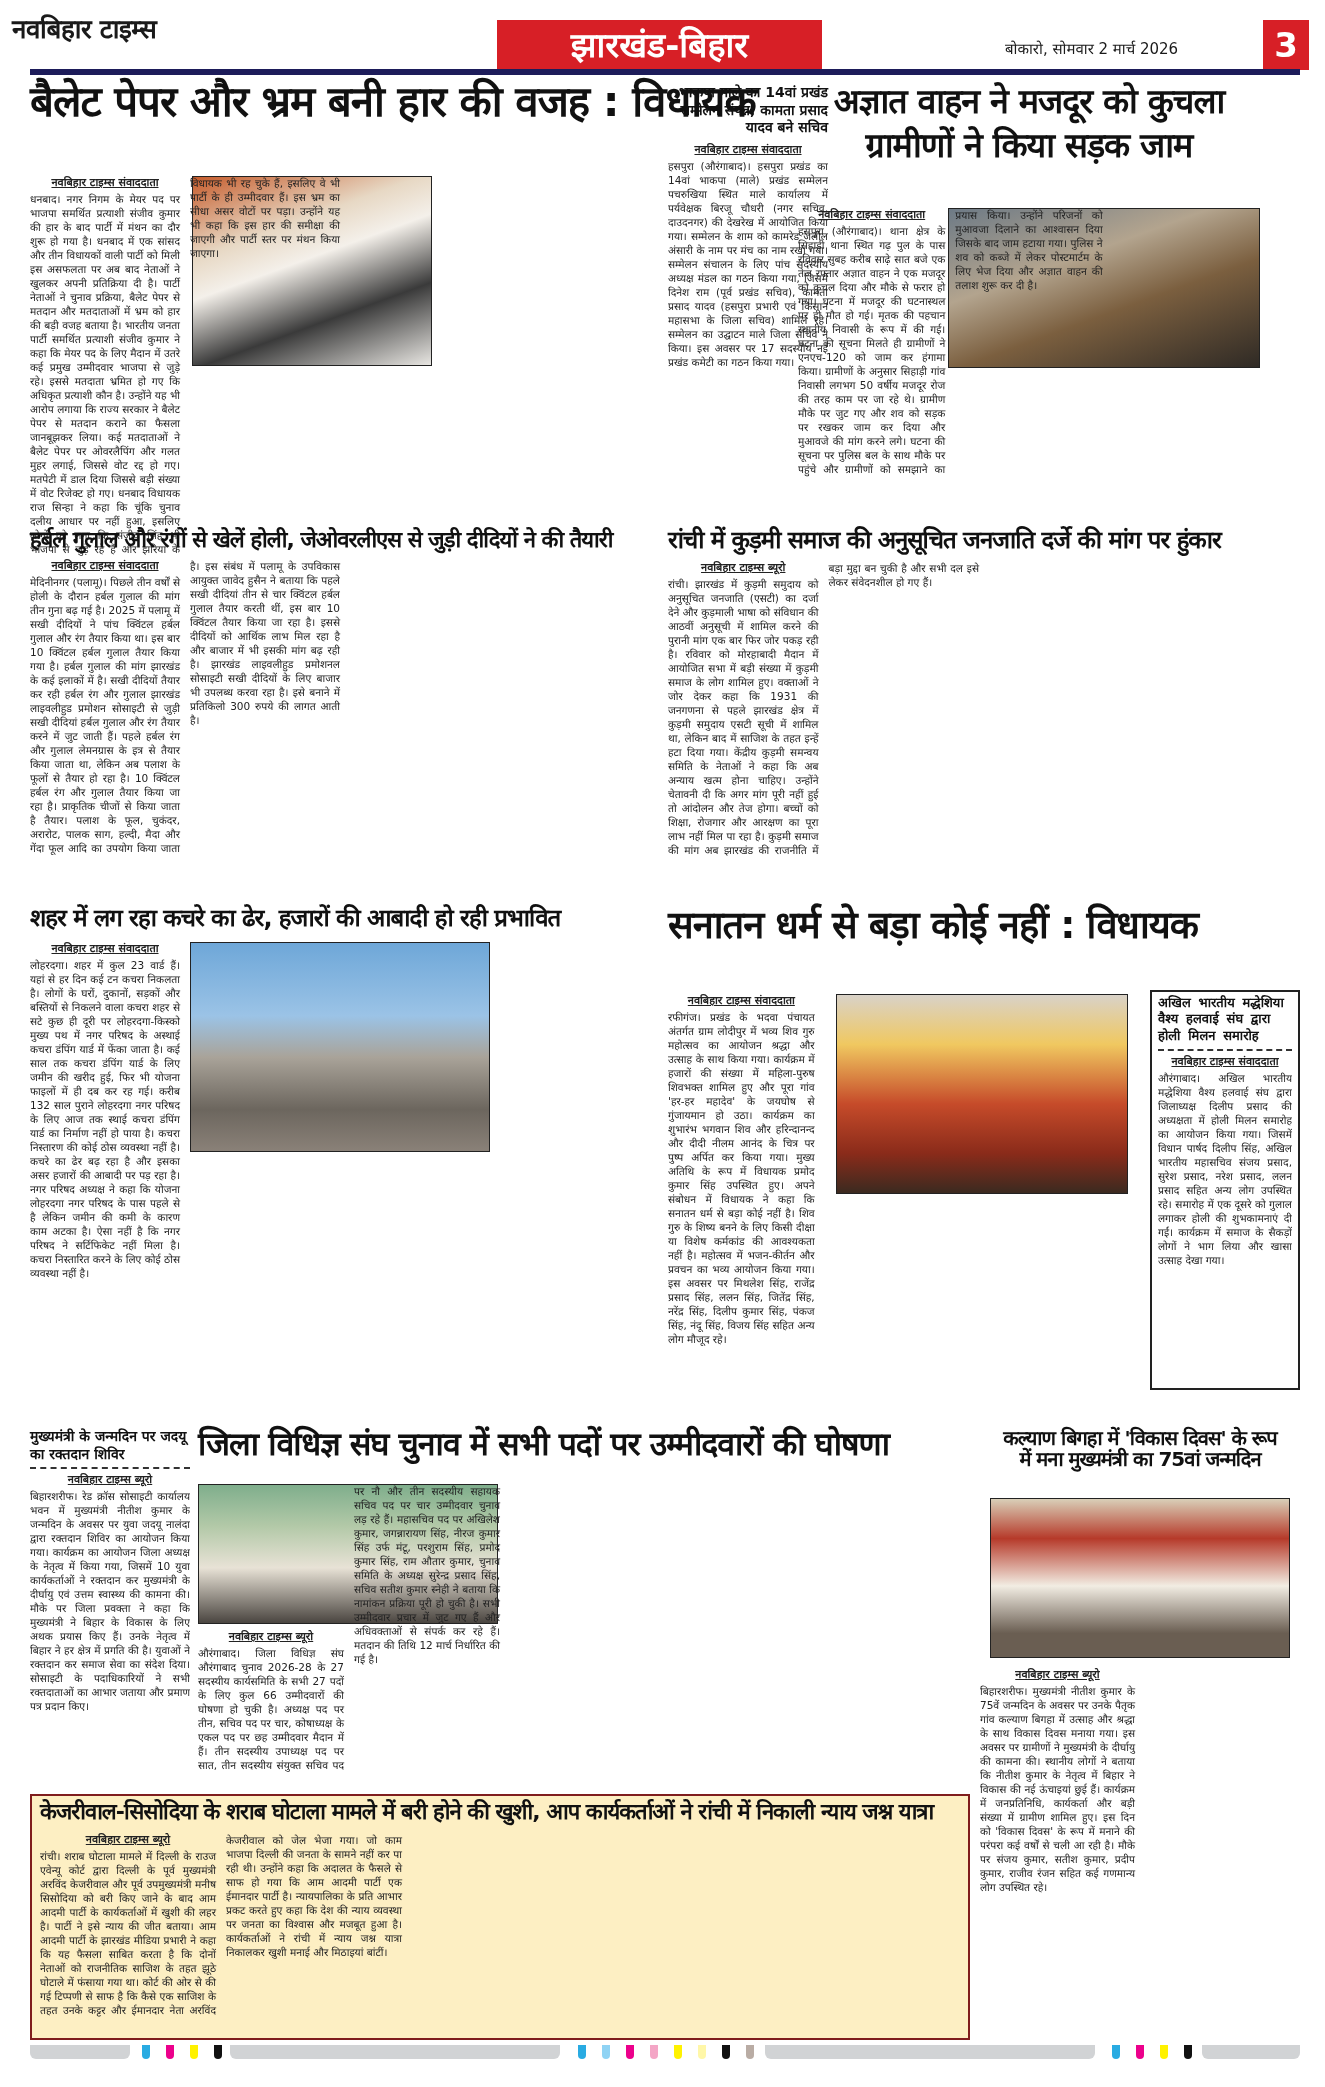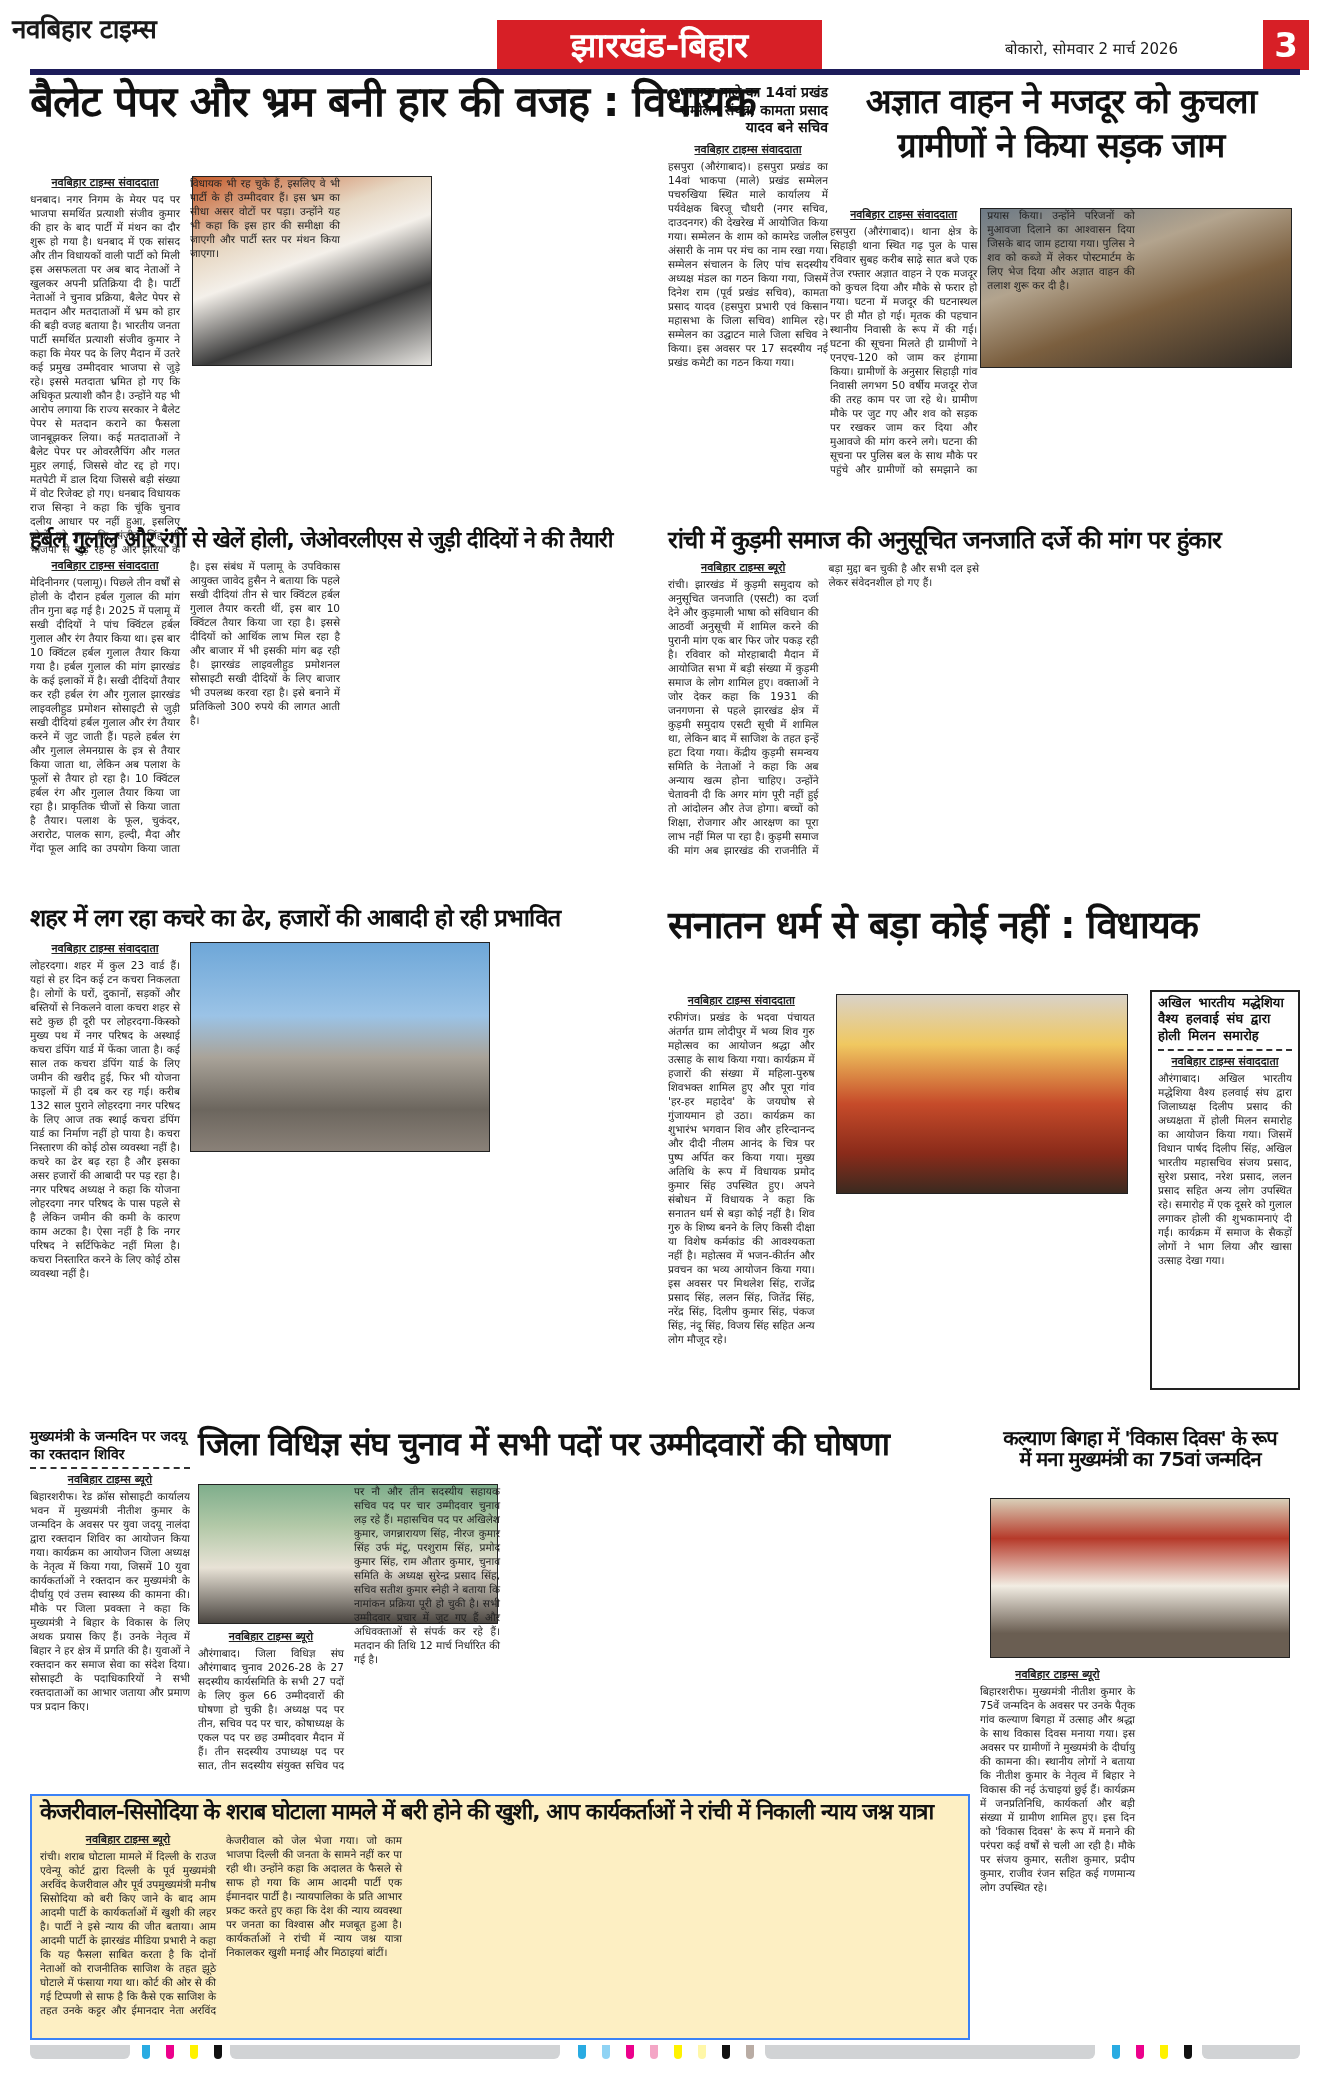--- a/index.html
+++ b/index.html
@@ -19,21 +19,21 @@
   .cols4 { column-count: 4; column-gap: 10px; }
   .cols5 { column-count: 5; column-gap: 10px; }
   .photo { background: linear-gradient(135deg,#8a6d4b,#c9a27a 40%,#6b5a46 70%,#3e3a34); border: 1px solid #222; }
   .photo.crowd { background: linear-gradient(160deg,#6d7a86,#b3a48e 35%,#7b5f3f 60%,#2f2a25); }
   .photo.garbage { background: linear-gradient(180deg,#6ea7d8 0%,#9bc3e6 35%,#a9a399 55%,#6c665e 80%,#8a8178); }
   .photo.stage { background: linear-gradient(180deg,#d9d2c8,#f0c860 25%,#c64b2a 55%,#8a2b1a 80%,#3b2a20); }
   .photo.green { background: linear-gradient(180deg,#7fae8c,#b3c9a8 30%,#e8e2d6 60%,#4a4540); }
   .photo.event { background: linear-gradient(180deg,#d9cfb8,#b63a2a 25%,#f2ede3 55%,#6a5e52 85%); }
   .boxed { border: 2px solid #222; padding: 4px 6px; }
   .dash { border-top: 2px dashed #333; margin: 4px 0; }
-  .yellow-band { background: #fdefc3; border: 2px solid #3b82f6; }
+  .yellow-band { background: #fdefc3; border: 2px solid #7f1d1d; }
   .reg-bar { left: 30px; top: 2045px; width: 1270px; height: 14px; }
   .reg-seg { position: absolute; top: 0; height: 14px; background: #d1d3d5; border-radius: 0 0 6px 6px; }
   .reg-dot { position: absolute; top: 0; width: 8px; height: 14px; border-radius: 0 0 4px 4px; }
 </style>
 </head>
 <body>
 
 <div class="abs masthead-name">नवबिहार टाइम्स</div>
 <div class="abs section-banner">झारखंड-बिहार</div>
 <div class="abs dateline">बोकारो, सोमवार 2 मार्च 2026</div>
@@ -52,21 +52,21 @@
 <div class="abs" style="left:30px;top:176px;width:150px;height:0;"></div>
 
 <div class="abs" style="left:668px;top:84px;width:160px;height:396px;">
   <div class="sub" style="font-size:14px;">भाकपा माले का 14वां प्रखंड सम्मेलन संपन्न, कामता प्रसाद यादव बने सचिव</div>
   <div class="body" style="margin-top:6px;height:330px;">
     <span class="byline">नवबिहार टाइम्स संवाददाता</span>
     <span>हसपुरा (औरंगाबाद)। हसपुरा प्रखंड का 14वां भाकपा (माले) प्रखंड सम्मेलन पचरुखिया स्थित माले कार्यालय में पर्यवेक्षक बिरजू चौधरी (नगर सचिव, दाउदनगर) की देखरेख में आयोजित किया गया। सम्मेलन के शाम को कामरेड जलील अंसारी के नाम पर मंच का नाम रखा गया। सम्मेलन संचालन के लिए पांच सदस्यीय अध्यक्ष मंडल का गठन किया गया, जिसमें दिनेश राम (पूर्व प्रखंड सचिव), कामता प्रसाद यादव (हसपुरा प्रभारी एवं किसान महासभा के जिला सचिव) शामिल रहे। सम्मेलन का उद्घाटन माले जिला सचिव ने किया। इस अवसर पर 17 सदस्यीय नई प्रखंड कमेटी का गठन किया गया।</span>
   </div>
 </div>
 
-<div class="abs" style="left:830px;top:84px;width:462px;height:396px;">
+<div class="abs" style="left:798px;top:84px;width:462px;height:396px;">
   <div class="hl" style="font-size:34px;text-align:center;">अज्ञात वाहन ने मजदूर को कुचला</div>
   <div class="hl" style="font-size:34px;text-align:center;margin-top:8px;">ग्रामीणों ने किया सड़क जाम</div>
   <div class="photo crowd" style="position:absolute;left:150px;top:124px;width:312px;height:160px;"></div>
   <div class="body cols3" style="position:absolute;left:0;top:124px;width:462px;height:272px;column-fill:auto;">
     <span class="byline">नवबिहार टाइम्स संवाददाता</span>
     <span>हसपुरा (औरंगाबाद)। थाना क्षेत्र के सिहाड़ी थाना स्थित गढ़ पुल के पास रविवार सुबह करीब साढ़े सात बजे एक तेज रफ्तार अज्ञात वाहन ने एक मजदूर को कुचल दिया और मौके से फरार हो गया। घटना में मजदूर की घटनास्थल पर ही मौत हो गई। मृतक की पहचान स्थानीय निवासी के रूप में की गई। घटना की सूचना मिलते ही ग्रामीणों ने एनएच-120 को जाम कर हंगामा किया। ग्रामीणों के अनुसार सिहाड़ी गांव निवासी लगभग 50 वर्षीय मजदूर रोज की तरह काम पर जा रहे थे। ग्रामीण मौके पर जुट गए और शव को सड़क पर रखकर जाम कर दिया और मुआवजे की मांग करने लगे। घटना की सूचना पर पुलिस बल के साथ मौके पर पहुंचे और ग्रामीणों को समझाने का प्रयास किया। उन्होंने परिजनों को मुआवजा दिलाने का आश्वासन दिया जिसके बाद जाम हटाया गया। पुलिस ने शव को कब्जे में लेकर पोस्टमार्टम के लिए भेज दिया और अज्ञात वाहन की तलाश शुरू कर दी है।</span>
   </div>
 </div>
 
 <div class="abs" style="left:30px;top:528px;width:630px;height:330px;">

